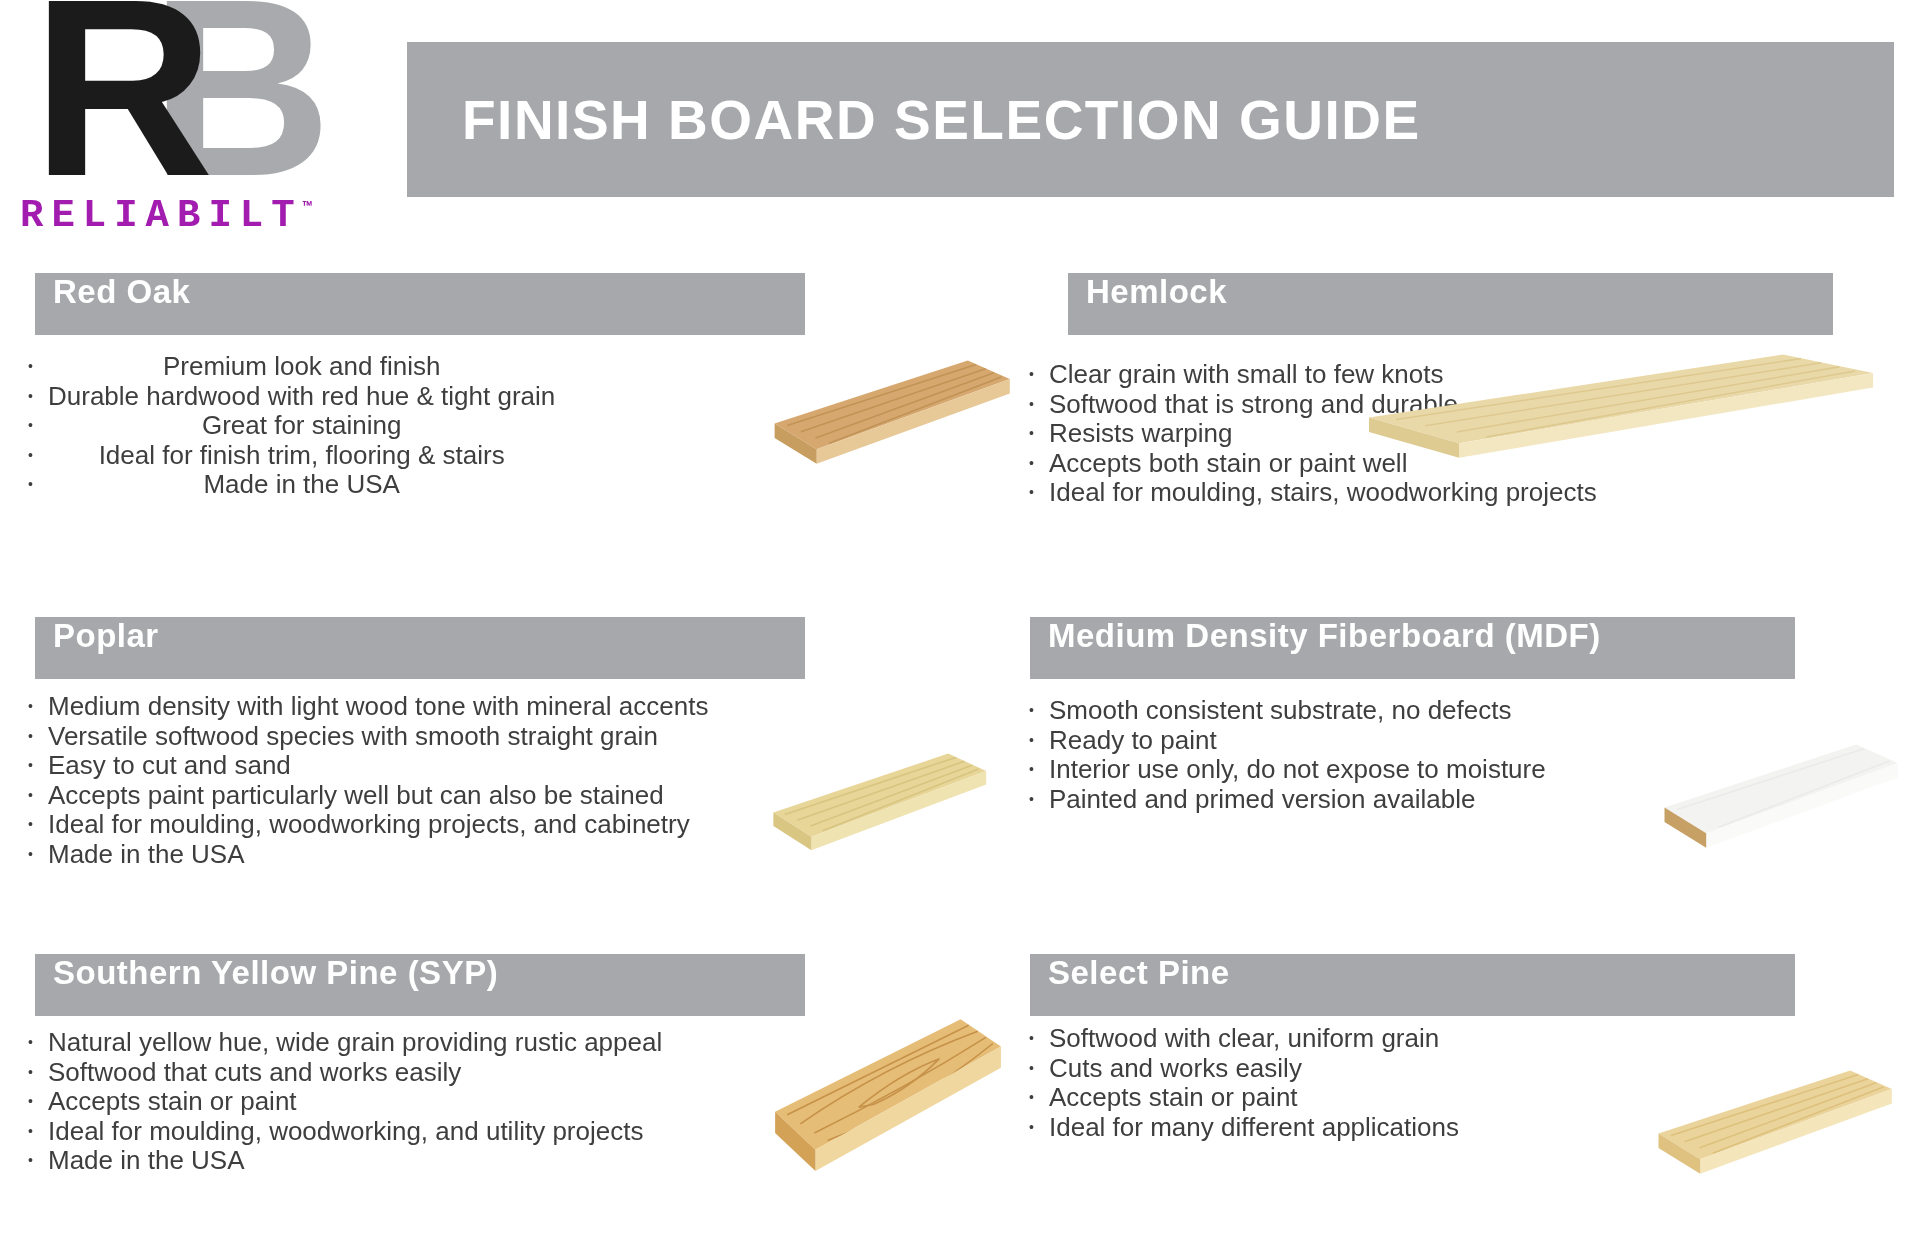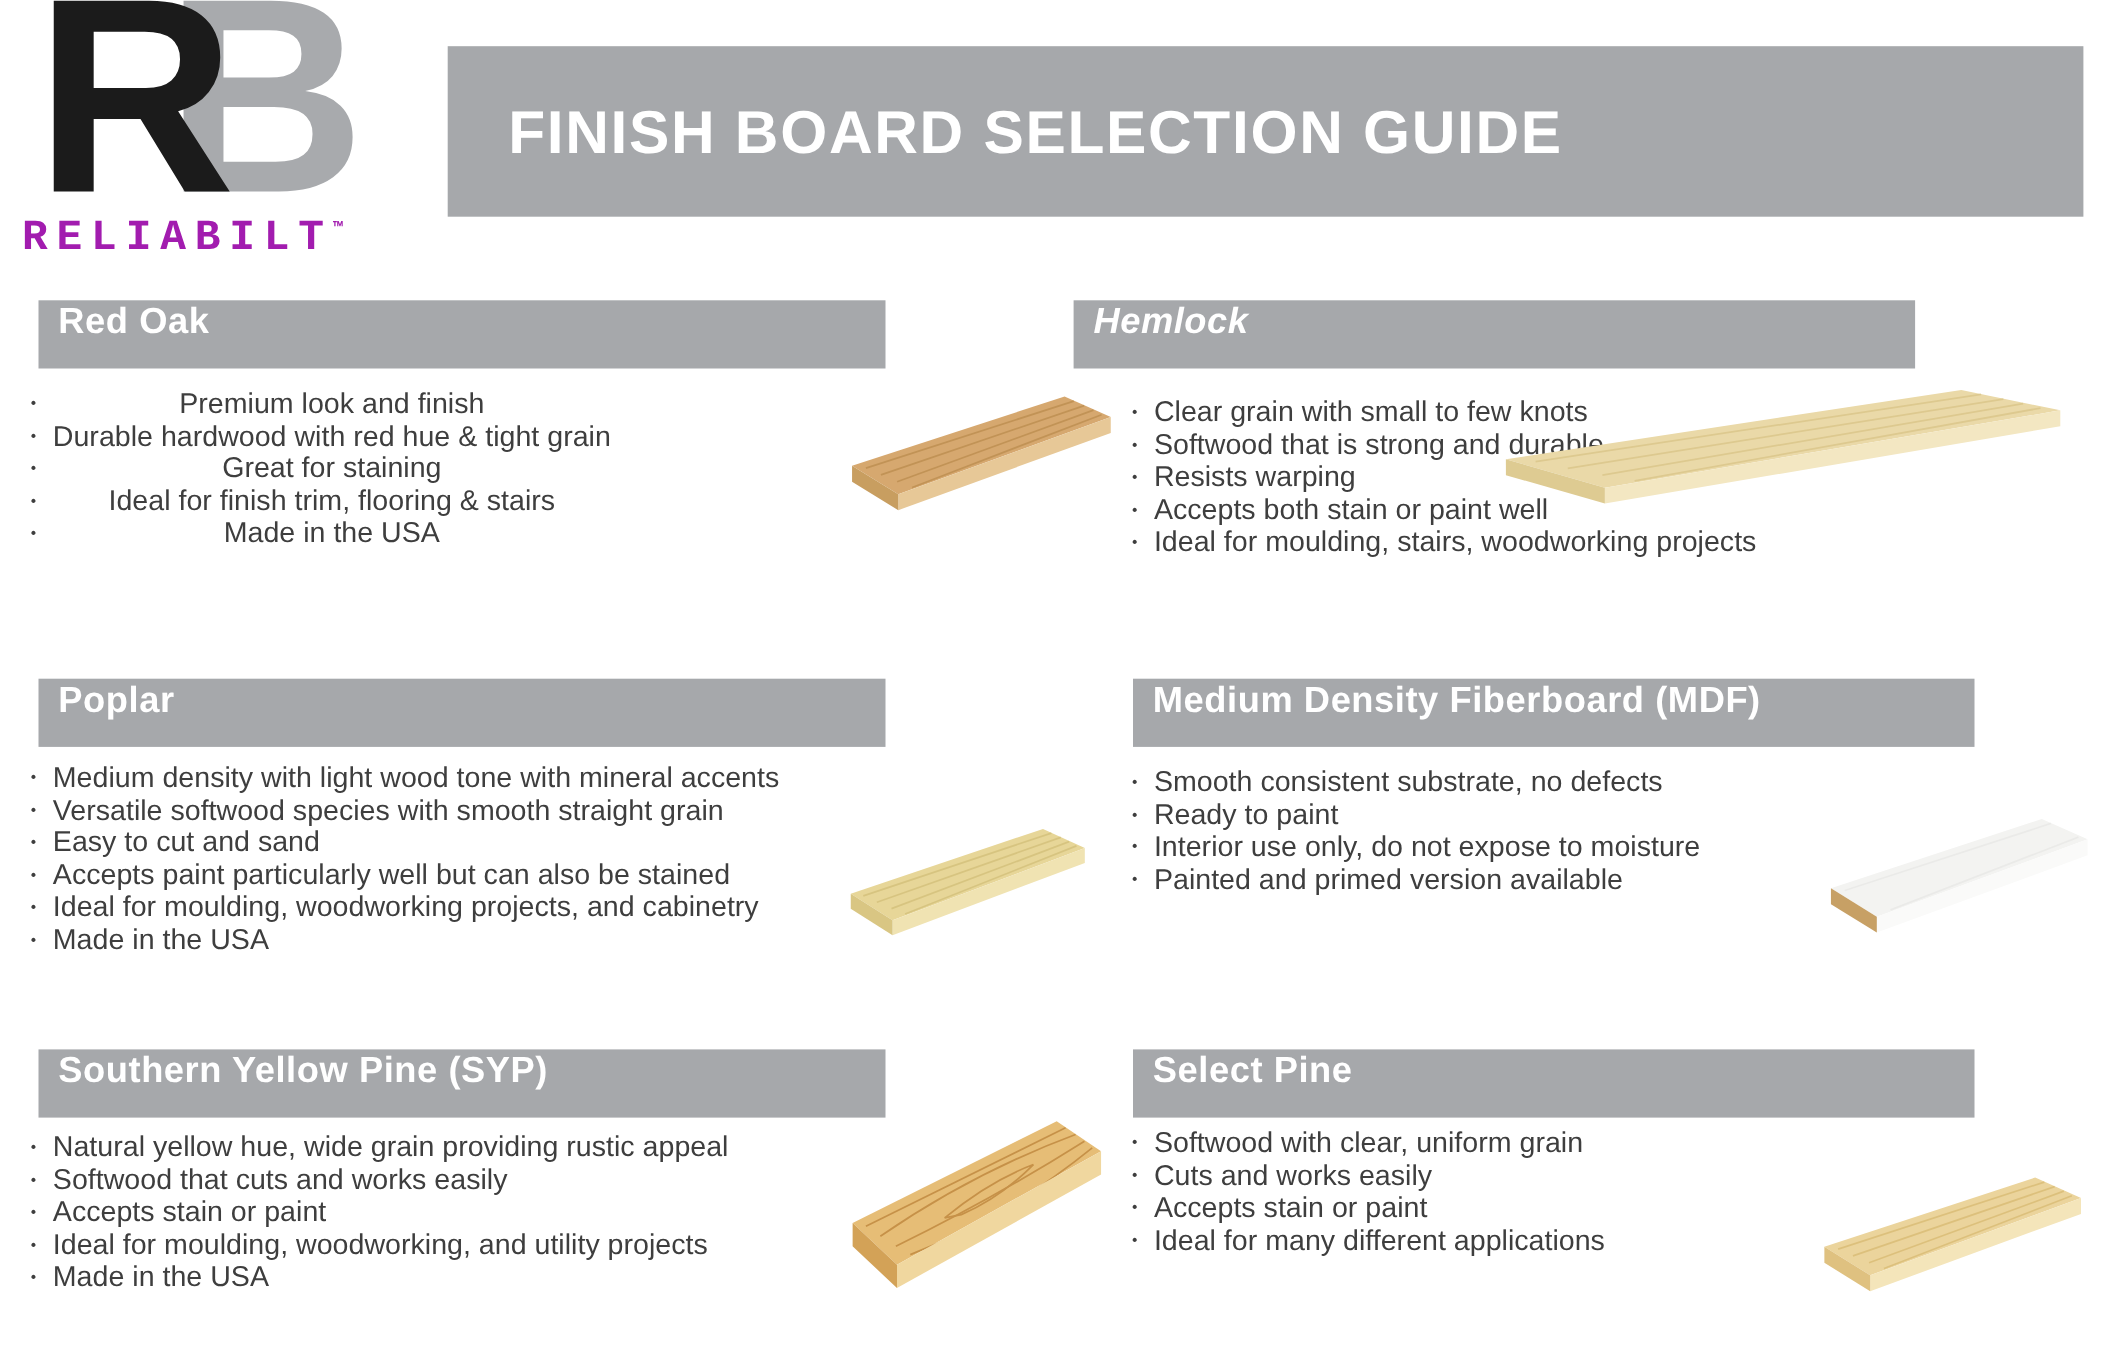--- a/index.html
+++ b/index.html
@@ -32,21 +32,21 @@
   
   .sec-bar {
     position:absolute; height:62px; background:#a6a8ab;
     display:flex; align-items:flex-start;
   }
   .sec-title {
     padding-left:18px; font-size:33px; font-weight:700; color:#ffffff;
     letter-spacing:0.5px; white-space:nowrap;
   }
   #bar-red-oak     { left:35px;   top:273px; width:770px; }
-  #bar-hemlock     { left:976px; top:273px; width:765px;font-style:italic; }
+  #bar-hemlock     { left:1068px; top:273px; width:765px; }
   #bar-poplar      { left:35px;   top:617px; width:770px; }
   #bar-mdf         { left:1030px; top:617px; width:765px; }
   #bar-syp         { left:35px;   top:954px; width:770px; }
   #bar-select-pine { left:1030px; top:954px; width:765px; }
 
   
   .bullets {
     position:absolute; margin:0; padding:0; list-style:none;
     font-size:26px; line-height:29.5px; color:#3e3e3e; white-space:nowrap;
   }

